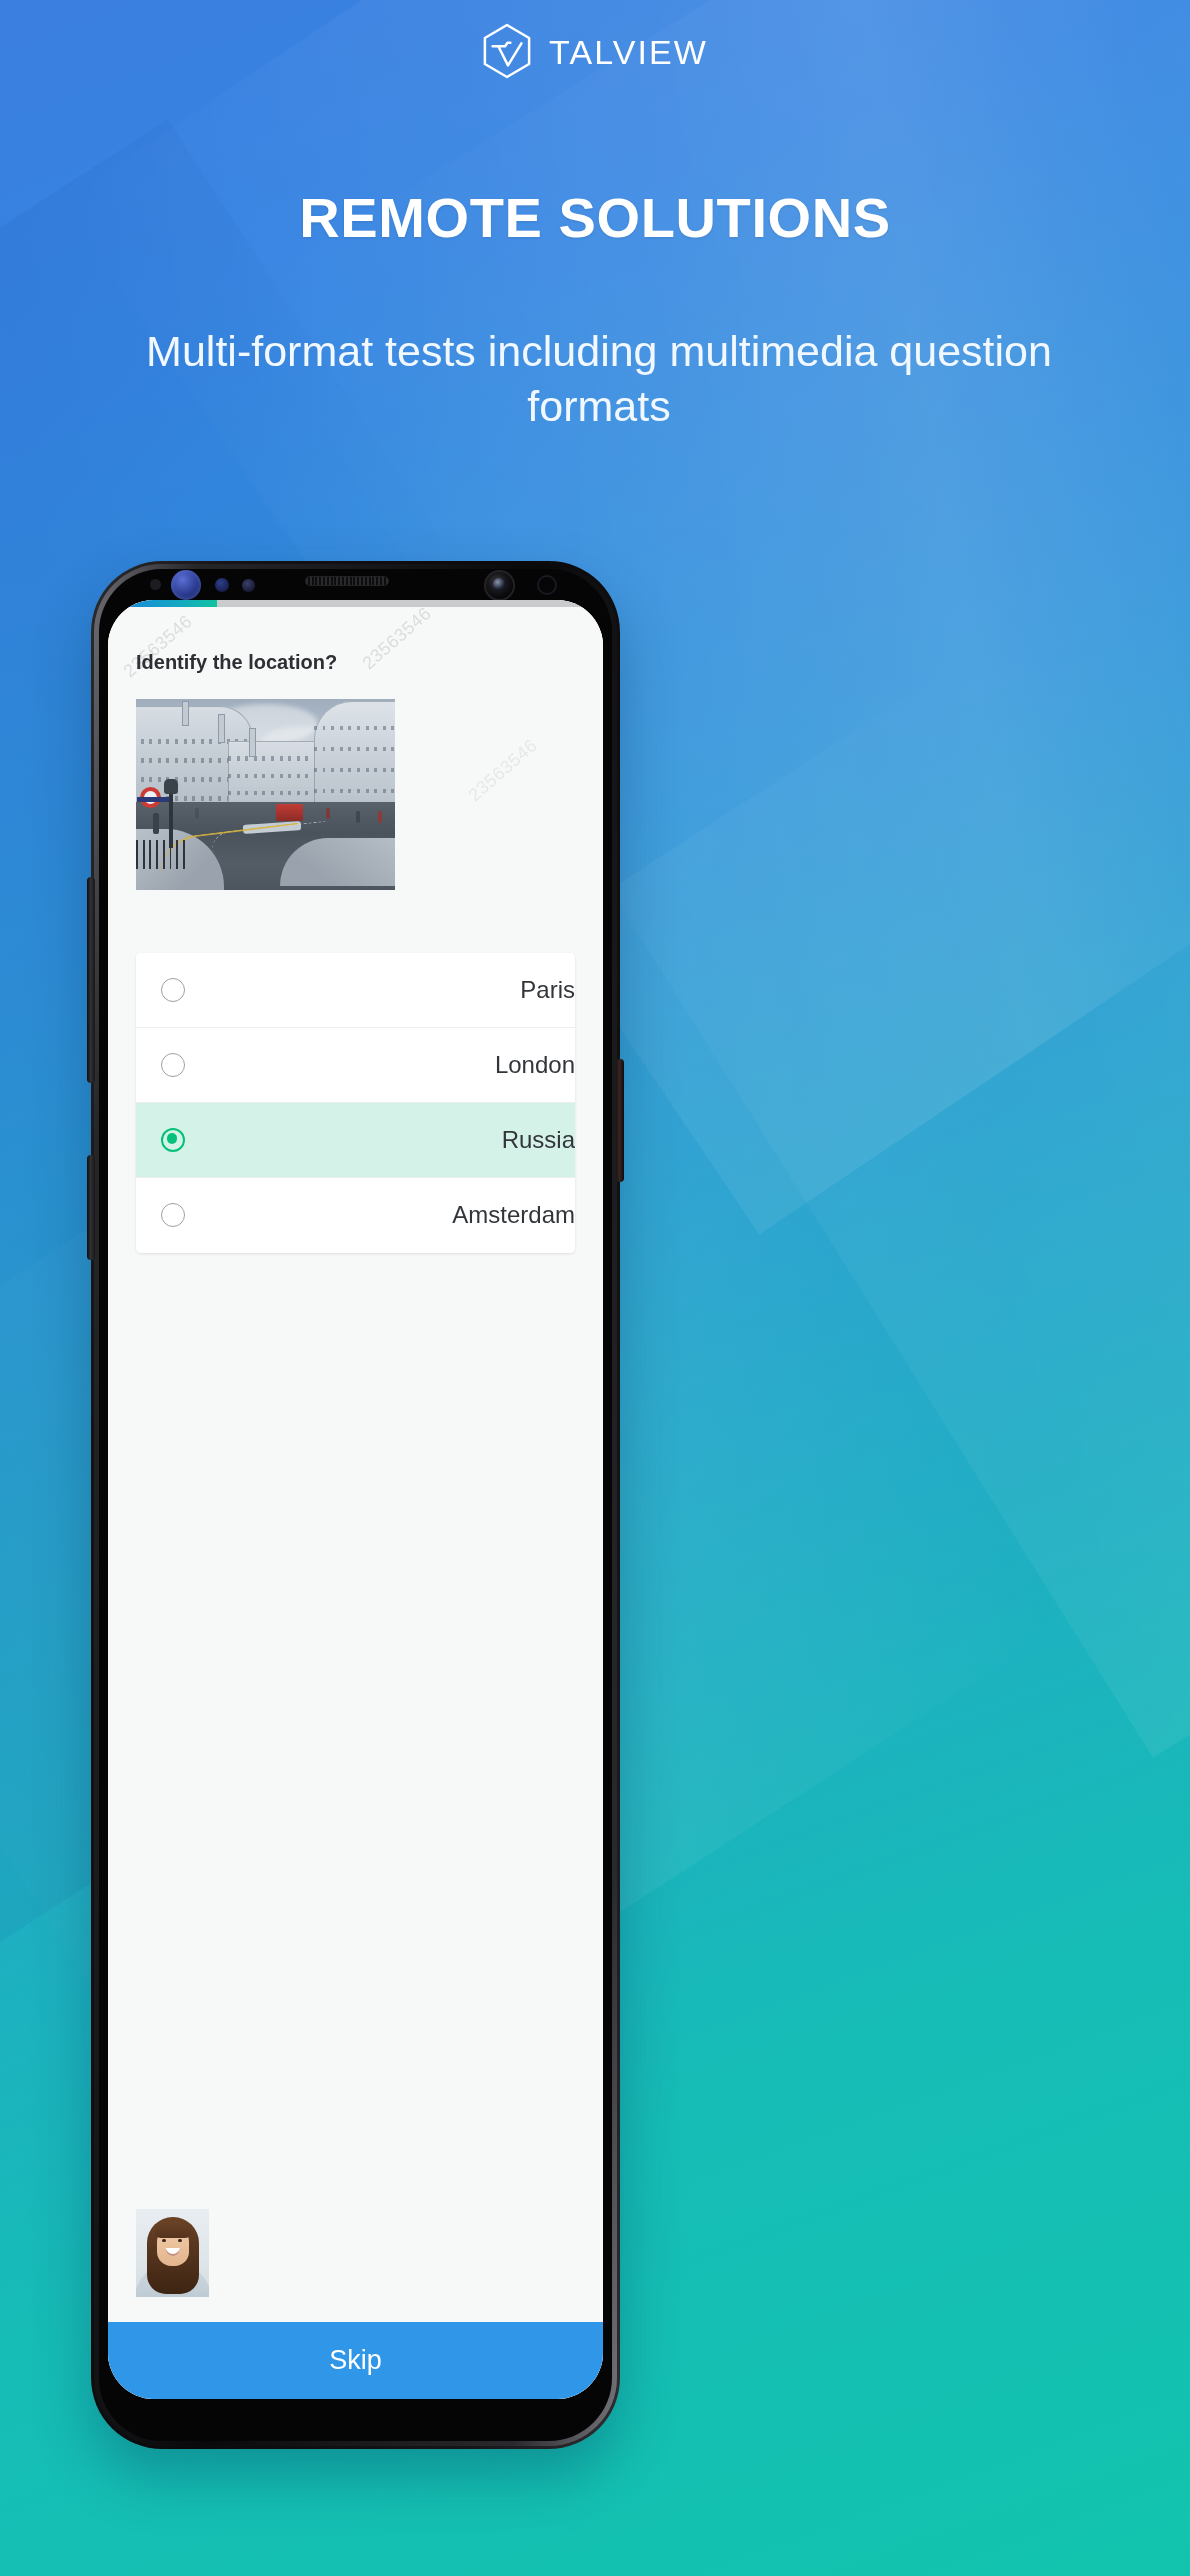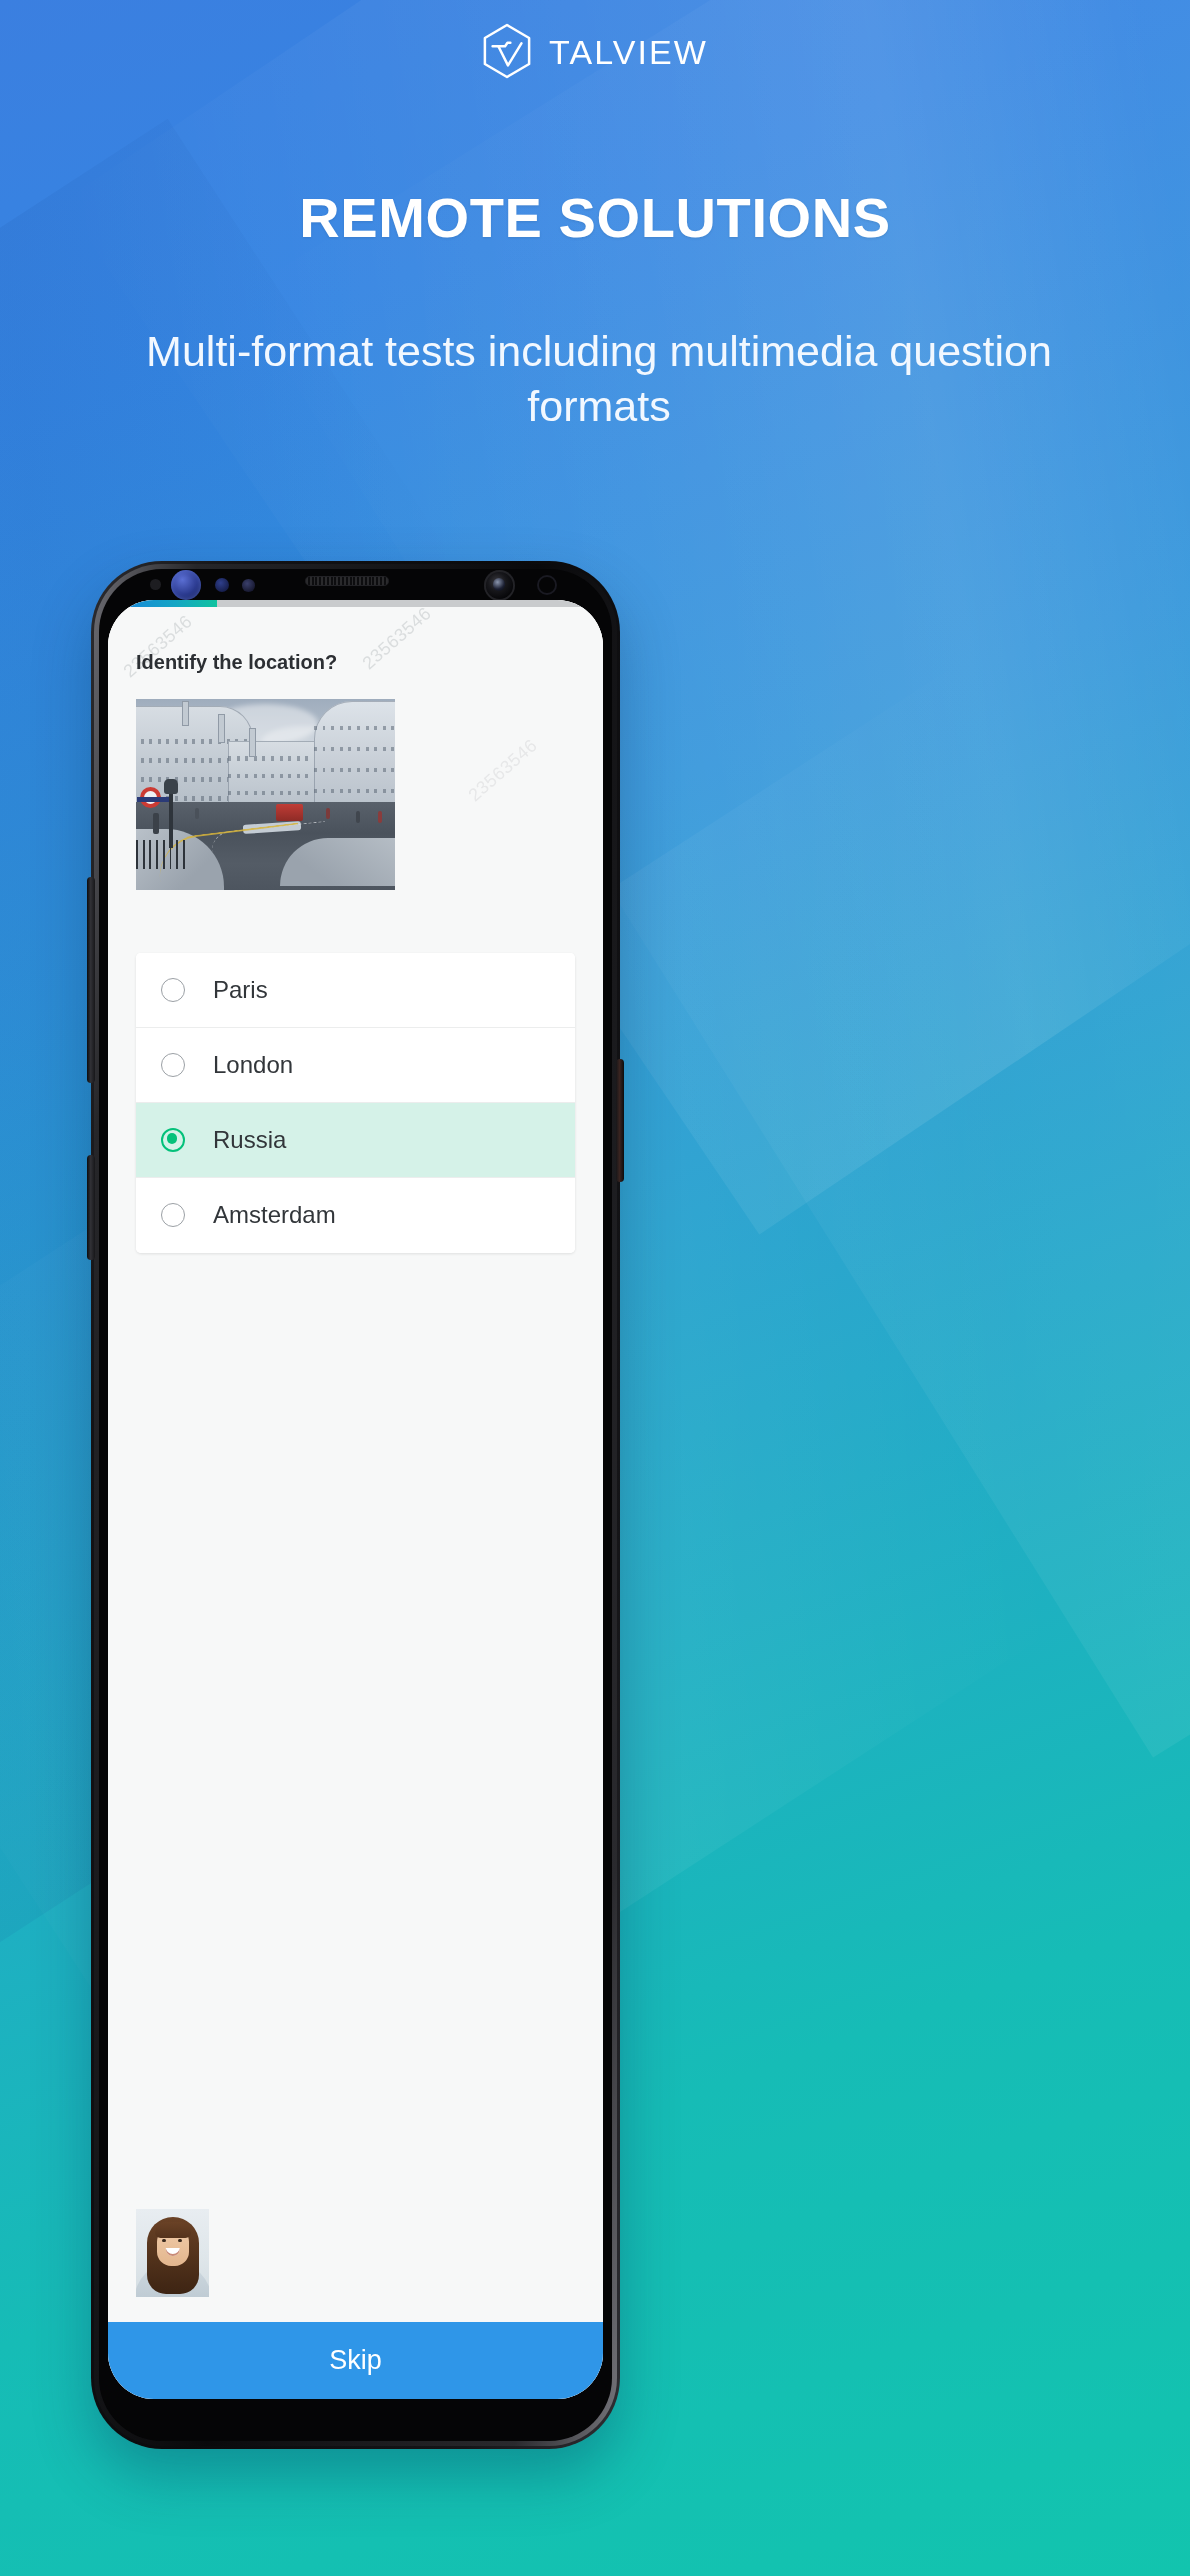--- a/index.html
+++ b/index.html
@@ -376,20 +376,21 @@
     overflow:hidden;
     z-index:2;
   }
   .option {
     display:flex; align-items:center;
     height:75px;
     padding:0 0 0 25px;
     border-bottom:1px solid #eceded;
     background:#ffffff;
     cursor:pointer;
+    justify-content:space-between;
   }
   .option:last-child { border-bottom:none; }
   .option.selected { background:#d5f2e8; }
   .radio {
     flex:0 0 auto;
     width:24px; height:24px; border-radius:50%;
     border:1.9px solid #9ba0a5;
     margin-right:28px;
     position:relative;
   }

